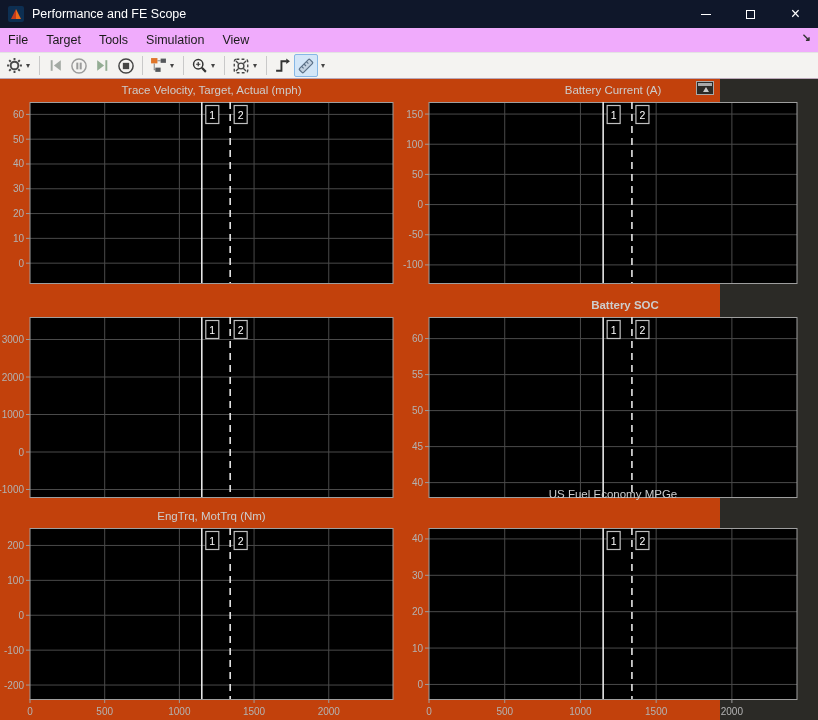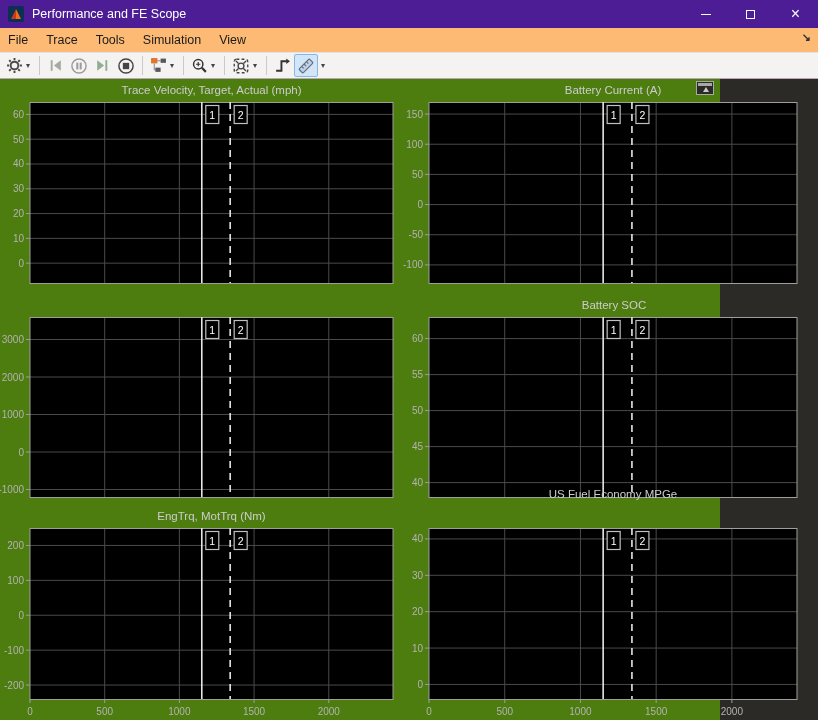--- a/index.html
+++ b/index.html
@@ -1,53 +1,53 @@
 <!DOCTYPE html>
 <html><head>
 <meta charset="utf-8">
 <style>
   * { margin:0; padding:0; box-sizing:border-box; }
   html,body { width:818px; height:720px; overflow:hidden; background:#2b2a26;
               font-family:"Liberation Sans", sans-serif; }
   .win { position:relative; width:818px; height:720px; }
 
   
-  .titlebar { height:28px; background:#4c1d95; display:flex; align-items:center; }
+  .titlebar { height:28px; background:#0f172a; display:flex; align-items:center; }
   .app-icon { width:16px; height:16px; margin-left:8px; flex:0 0 auto; }
   .title    { color:#fff; font-size:12.5px; margin-left:8px; flex:1 1 auto;
               white-space:nowrap; overflow:hidden; }
   .winbtns  { display:flex; height:28px; }
   .wbtn     { width:45px; height:28px; display:flex; align-items:center; justify-content:center;
               color:#fff; cursor:default; }
   .glyph-min { width:10px; height:1px; background:#fff; display:block; }
   .glyph-max { width:9px; height:9px; border:1px solid #fff; display:block; }
   .glyph-close { font-size:16px; line-height:16px; }
 
   
-  .menubar { height:25px; background:#fdba74; display:flex; align-items:center;
+  .menubar { height:25px; background:#f0abfc; display:flex; align-items:center;
              padding-left:8px; position:relative; border-bottom:1px solid #e3e3e3; }
   .menu-item { font-size:12.5px; color:#1a1a1a; padding:0 9px; height:25px;
                display:flex; align-items:center; }
   .menu-item:first-child { padding-left:0; }
   .menu-overflow { position:absolute; right:7px; top:3px; font-size:11px; color:#333;
                    font-weight:bold; }
 
   
   .toolbar { height:26px; background:#f4f3f1; display:flex; align-items:center;
              padding-left:3px; border-bottom:1px solid #b9a7b9; }
   .tbtn { height:23px; display:flex; align-items:center; justify-content:center;
           padding:0 2px; border:1px solid transparent; border-radius:2px; }
   .tbtn svg { display:block; }
   .tbtn.selected { background:#d3e6f8; border:1px solid #86b7e6; }
   .caret { font-size:8px; color:#444; padding:0 2px 0 3px; }
   .tsep { width:1px; height:19px; background:#c9c9c9; margin:0 4px; }
 
   
   .plots { position:absolute; top:79px; left:0; width:720px; height:641px;
-           background:#4d7c0f; }
+           background:#c2410c; }
   .plot-title { position:absolute; font-size:11.5px; color:#cdcdcd; text-align:center;
                 white-space:nowrap; }
   .plot-svg { position:absolute; overflow:visible; }
   svg text { font-family:"Liberation Sans", sans-serif; }
 
   
   .expand-btn { position:absolute; top:2px; right:6px; width:18px; height:14px;
                 border:1px solid #a8a8a8; background:#2b2a26; }
   .expand-btn .bar { position:absolute; top:1px; left:1px; right:1px; height:3px; background:#a8a8a8; }
   .expand-btn .arr { position:absolute; left:6px; top:5px; width:0; height:0;
@@ -82,21 +82,21 @@
           <span class="glyph-max"></span>
         </div>
       <div class="wbtn">
           <span class="glyph-close">×</span>
         </div>
     </div>
   </div>
 
   <div class="menubar">
     <span class="menu-item">File</span>
-    <span class="menu-item">Trace</span>
+    <span class="menu-item">Target</span>
     <span class="menu-item">Tools</span>
     <span class="menu-item">Simulation</span>
     <span class="menu-item">View</span>
     <span class="menu-overflow">↘</span>
   </div>
 
   <div class="toolbar">
     <div class="tbtn">
       <svg width="17" height="17" viewBox="0 0 16 16">
         <circle cx="8" cy="8" r="3.6" fill="none" stroke="#4a4a4a" stroke-width="1.8"></circle>
@@ -284,21 +284,21 @@
         <text x="24" y="63.5" text-anchor="end" fill="#b3b3b3" font-size="10px">2000</text>
         <line x1="26" y1="22.5" x2="30" y2="22.5" stroke="#9e9e9e"></line>
         <text x="24" y="26" text-anchor="end" fill="#b3b3b3" font-size="10px">3000</text>
         <line x1="201.79012345679013" y1="0" x2="201.79012345679013" y2="180" stroke="#e6e6e6" stroke-width="1.6"></line>
         <rect x="205.79012345679013" y="3.5" width="13" height="18" fill="#000" stroke="#c0c0c0" stroke-width="1.2"></rect>
         <text x="212.29012345679013" y="16.5" text-anchor="middle" fill="#ffffff" font-size="10.5px">1</text>
         <line x1="230.17283950617286" y1="0" x2="230.17283950617286" y2="180" stroke="#e6e6e6" stroke-width="1.6" stroke-dasharray="7 5"></line>
         <rect x="234.17283950617286" y="3.5" width="13" height="18" fill="#000" stroke="#c0c0c0" stroke-width="1.2"></rect>
         <text x="240.67283950617286" y="16.5" text-anchor="middle" fill="#ffffff" font-size="10.5px">2</text>
       </svg>
-      <div class="plot-title" style="left: 430px; top: 220px; width: 368px;">Battery SOC</div>
+      <div class="plot-title" style="left: 441px; top: 220px; width: 368px; font-weight: bold;">Battery SOC</div>
       <svg width="409" height="202" class="plot-svg" style="left: 409px; top: 238px;">
         <rect x="20" y="0" width="368" height="180" fill="#000000"></rect>
         <line x1="95.7201646090535" y1="0" x2="95.7201646090535" y2="180" stroke="#4a4a4a" stroke-width="1"></line>
         <line x1="171.440329218107" y1="0" x2="171.440329218107" y2="180" stroke="#4a4a4a" stroke-width="1"></line>
         <line x1="247.16049382716048" y1="0" x2="247.16049382716048" y2="180" stroke="#4a4a4a" stroke-width="1"></line>
         <line x1="322.880658436214" y1="0" x2="322.880658436214" y2="180" stroke="#4a4a4a" stroke-width="1"></line>
         <line x1="20" y1="165.6" x2="388" y2="165.6" stroke="#4a4a4a" stroke-width="1"></line>
         <line x1="20" y1="129.6" x2="388" y2="129.6" stroke="#4a4a4a" stroke-width="1"></line>
         <line x1="20" y1="93.60000000000001" x2="388" y2="93.60000000000001" stroke="#4a4a4a" stroke-width="1"></line>
         <line x1="20" y1="57.6" x2="388" y2="57.6" stroke="#4a4a4a" stroke-width="1"></line>

